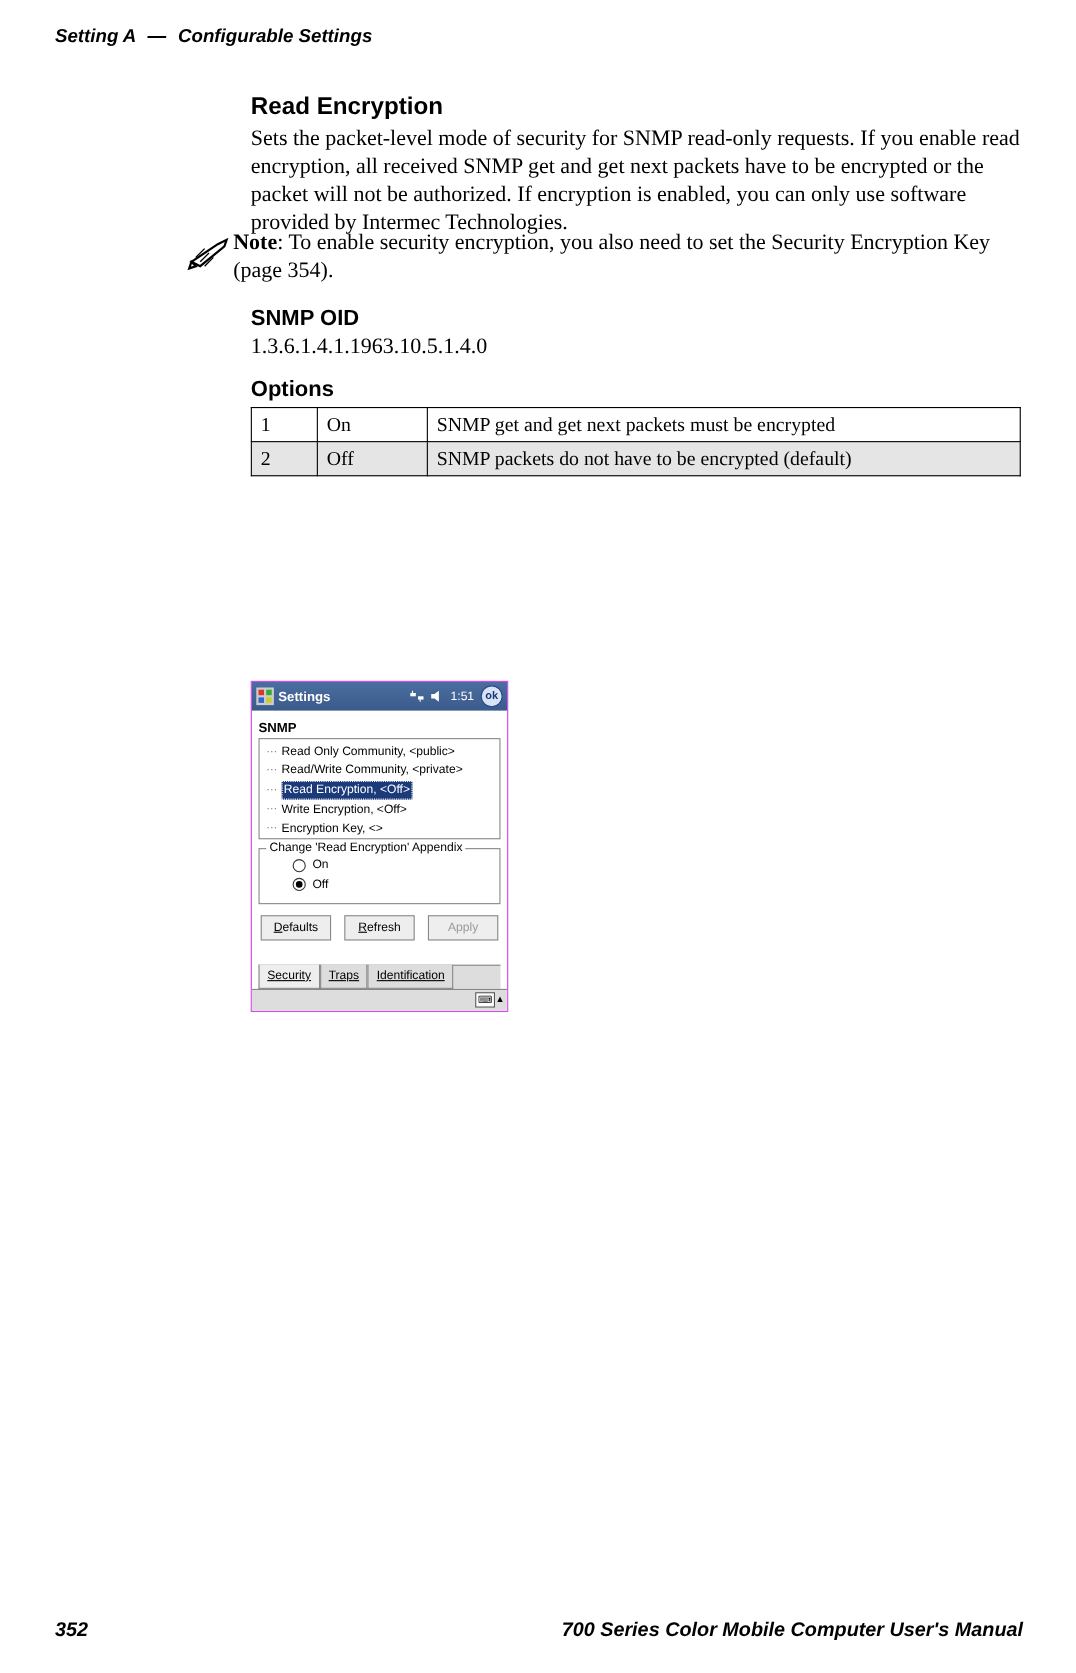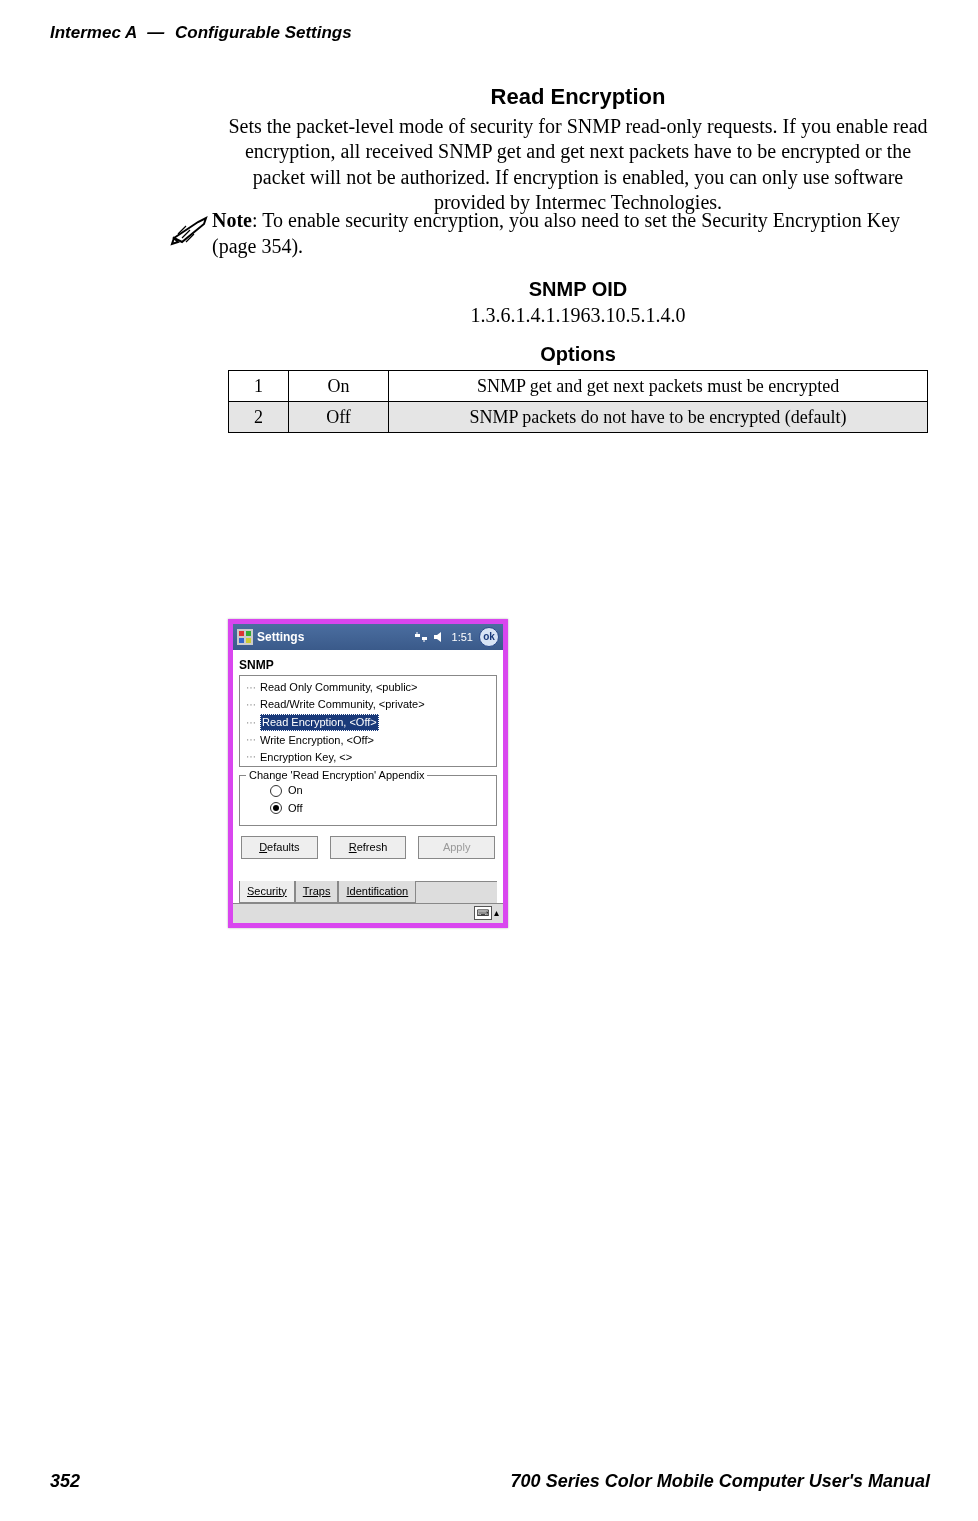--- a/index.html
+++ b/index.html
@@ -22,21 +22,20 @@
       font-size: 17px;
       font-style: italic;
     }
     .header .appendix { font-style: italic; }
     .header .dash { margin: 0 6px; }
     .content {
       position: absolute;
       top: 82px;
       left: 228px;
       width: 700px;
-      text-align: center;
     }
     h2.section-title {
       font-family: Arial, Helvetica, sans-serif;
       font-weight: 900;
       font-size: 22px;
       margin-bottom: 2px;
     }
     .body-text {
       font-family: 'Adobe Garamond Pro', Garamond, Georgia, serif;
       font-size: 20px;
@@ -84,22 +83,22 @@
     }
     .options-table tr.first td { background: #fff; }
     .options-table tr.second td { background: #e5e5e5; }
     .options-table td.code { width: 60px; }
     .options-table td.state { width: 100px; }
 
     .device {
       position: absolute;
       top: 619px;
       left: 228px;
-      width: 280px;
-      border: 5px solid #d946ef;
+      width: 234px;
+      border: 1px solid #d946ef;
       font-family: Tahoma, Arial, sans-serif;
       font-size: 11px;
       background: #fff;
       box-shadow: 0 0 2px rgba(0,0,0,0.3);
     }
     .dev-titlebar {
       background: linear-gradient(#4b6ea0,#3a5a8a);
       color: #fff;
       height: 26px;
       display: flex;
@@ -210,21 +209,21 @@
       font-weight: bold;
       font-style: italic;
       font-size: 18px;
     }
     .action-block { margin-top: 60px; }
   </style>
 </head>
 <body>
 
 <div class="header">
-  <span class="appendix">Intermec A</span>
+  <span class="appendix">Setting A</span>
   <span class="dash">—</span>
   <span>Configurable Settings</span>
 </div>
 
 <div class="content">
   <h2 class="section-title">Read Encryption</h2>
   <p class="body-text">Sets the packet-level mode of security for SNMP read-only requests. If you enable read encryption, all received SNMP get and get next packets have to be encrypted or the packet will not be authorized. If encryption is enabled, you can only use software provided by Intermec Technologies.</p>
 
   <div class="action-block sub-block">
   </div>

